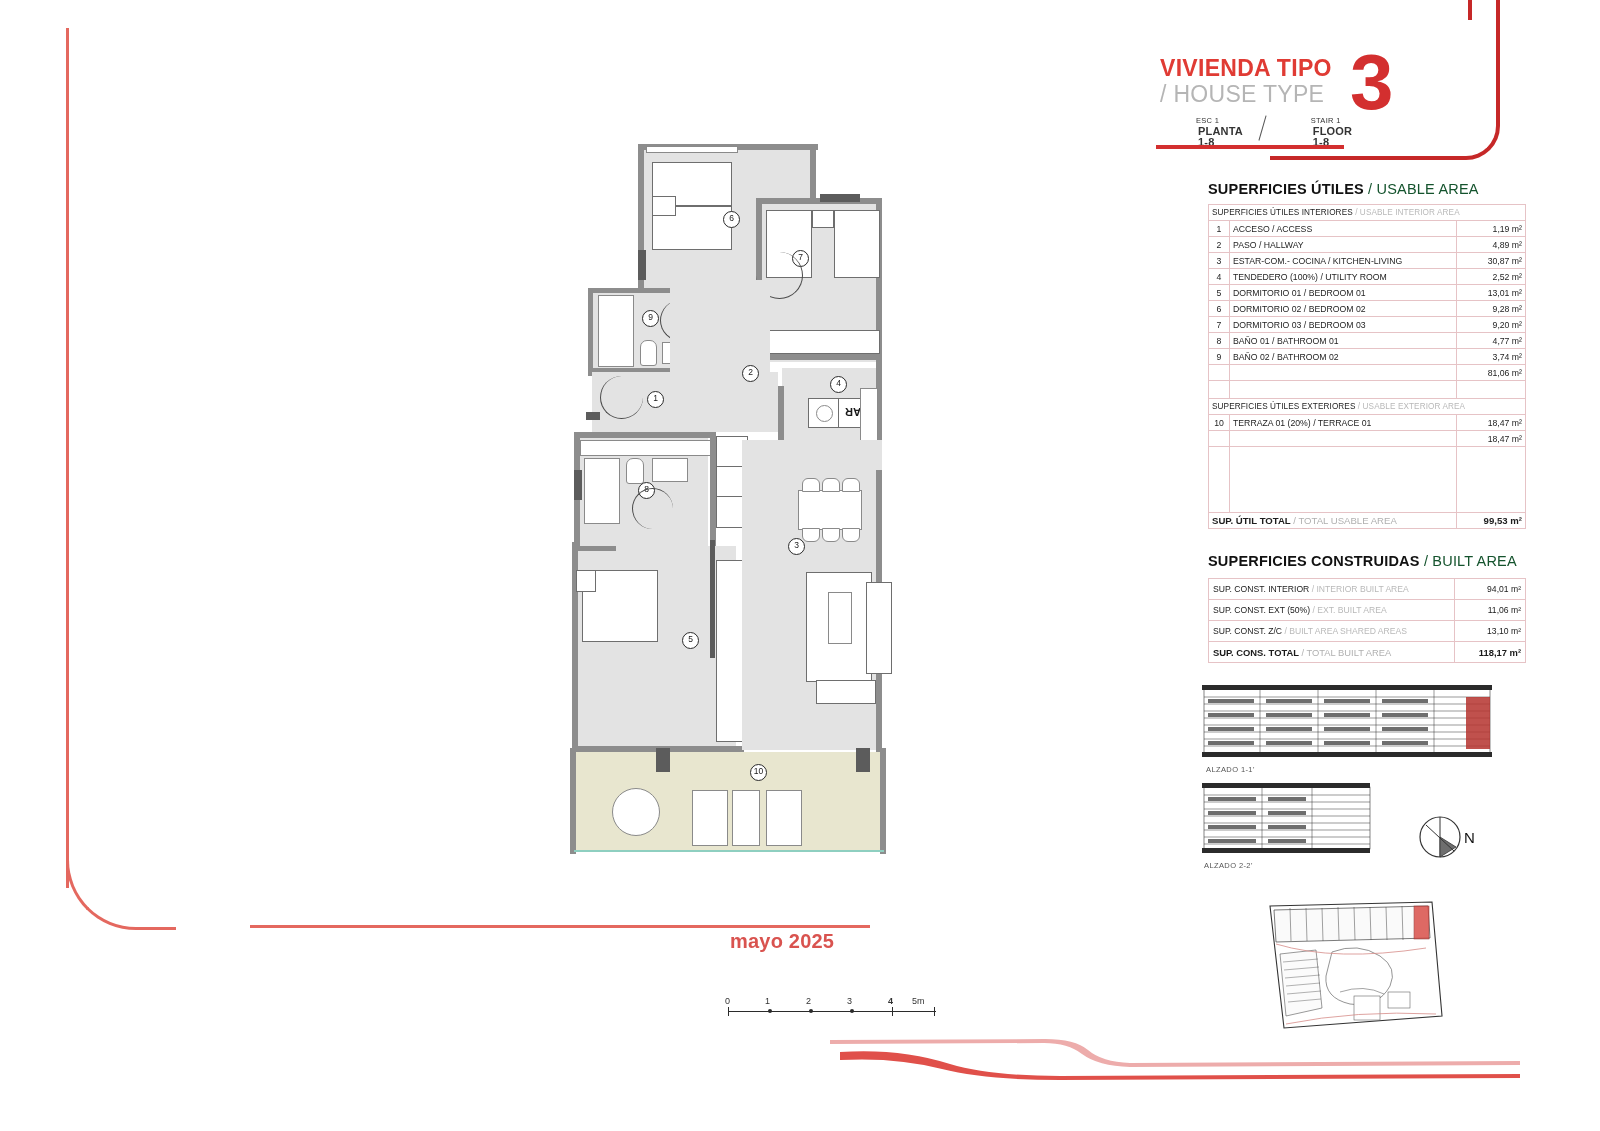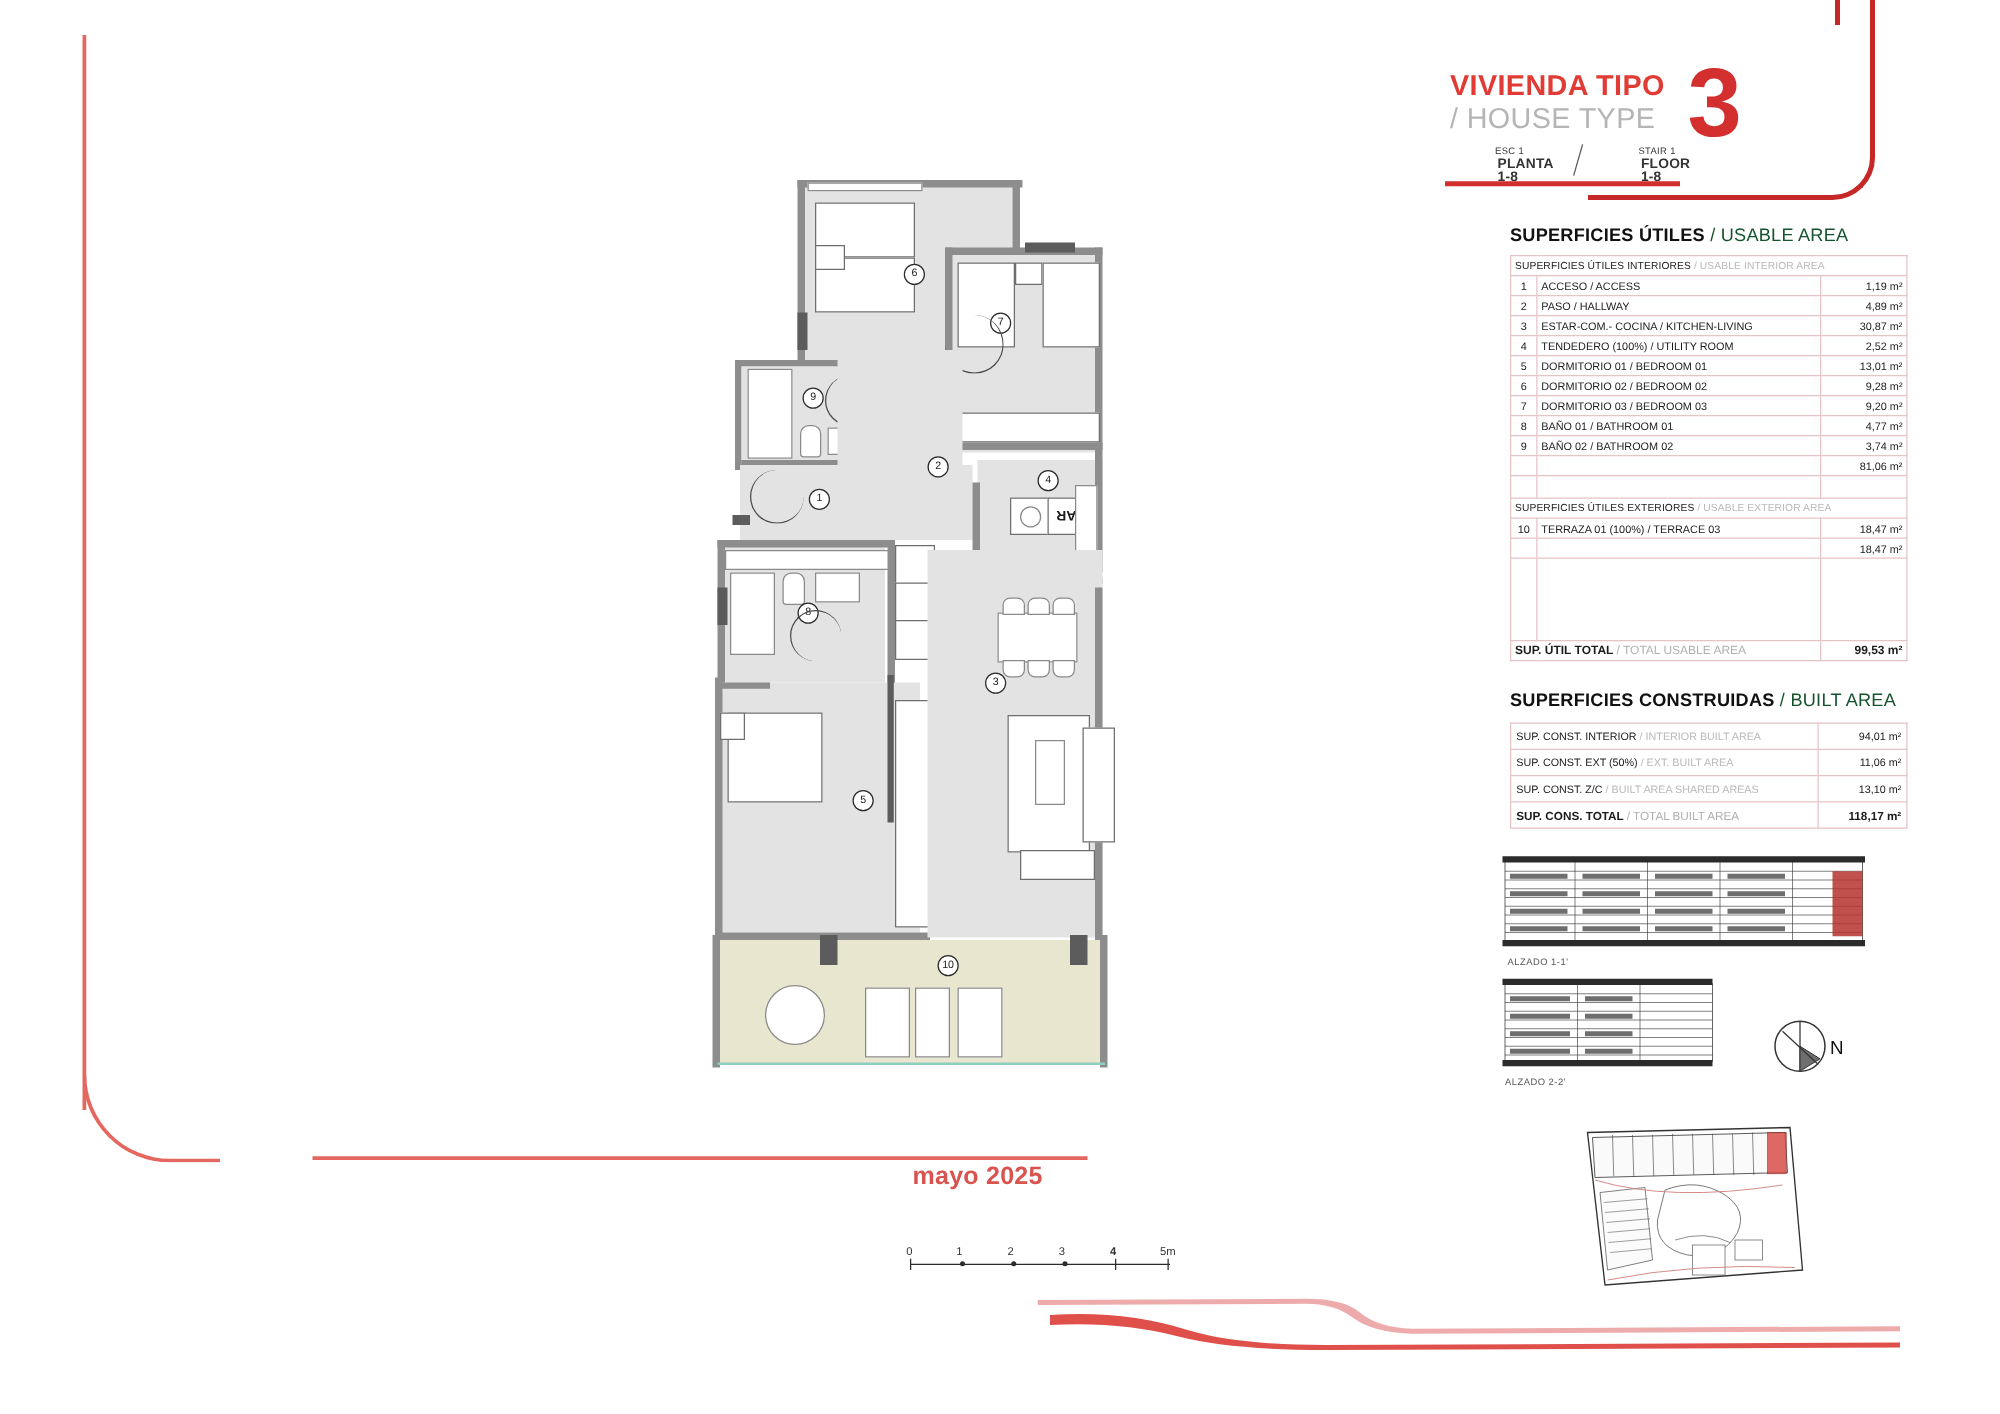--- a/index.html
+++ b/index.html
@@ -197,21 +197,21 @@
         <td class="val blank"></td>
       </tr>
       <tr>
         <td class="hdr" colspan="3" style="border-top:.7px solid #e6c3c6;">
           <span>SUPERFICIES ÚTILES EXTERIORES</span>
           <span class="lt">/ USABLE EXTERIOR AREA</span>
         </td>
       </tr>
       <tr>
         <td class="num">10</td>
-        <td>TERRAZA 01 (100%) / TERRACE 03</td>
+        <td>TERRAZA 01 (20%) / TERRACE 01</td>
         <td class="val">18,47 m²</td>
       </tr>
       <tr class="subtot">
         <td class="num blank"></td>
         <td class="blank"></td>
         <td class="val blank">18,47 m²</td>
       </tr>
       <tr>
         <td class="num blank" style="height:62px"></td>
         <td class="blank"></td>
@@ -514,21 +514,21 @@
   <div class="scdot" style="left:40px;"></div>
   <div class="scdot" style="left:81px;"></div>
   <div class="scdot" style="left:122px;"></div>
   <div class="sctick" style="left:164px;"></div>
   <div class="sctick" style="left:206px;"></div>
   <div class="sclabel" style="left:-3px;">0</div>
   <div class="sclabel" style="left:37px;">1</div>
   <div class="sclabel" style="left:78px;">2</div>
   <div class="sclabel" style="left:119px;">3</div>
   <div class="sclabel b" style="left:160px;">4</div>
-  <div class="sclabel" style="left:200px;">5m</div>
+  <div class="sclabel" style="left:184px;">5m</div>
 </div>
 
 <div class="abs" id="swoosh">
   <svg width="690" height="50" viewBox="0 0 690 50" preserveAspectRatio="none">
     <path d="M0 10 L215 9 Q245 9 258 20 Q272 32 300 33 L690 31 L690 35 L300 37 Q268 36 252 24 Q238 13 214 13 L0 14 Z" fill="#edacab"></path>
     <path d="M10 22 Q70 18 120 34 Q160 46 230 46 L690 44 L690 48 L230 50 Q155 50 112 39 Q66 27 10 30 Z" fill="#e0504a"></path>
   </svg>
 </div>
 
 </body></html>

